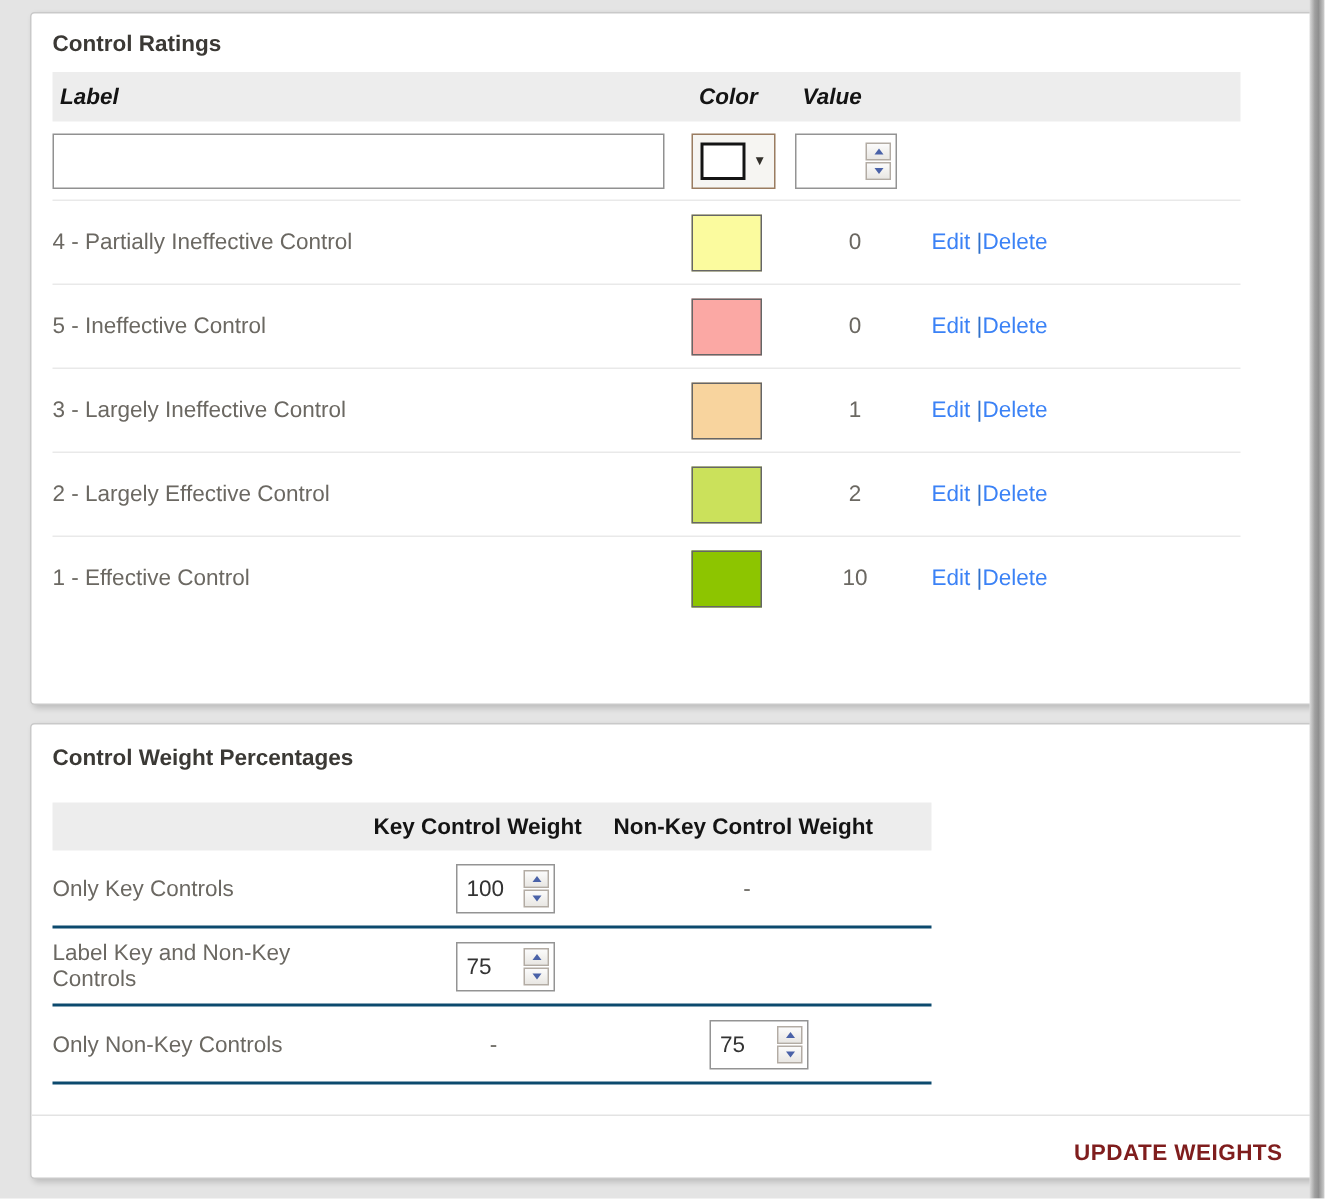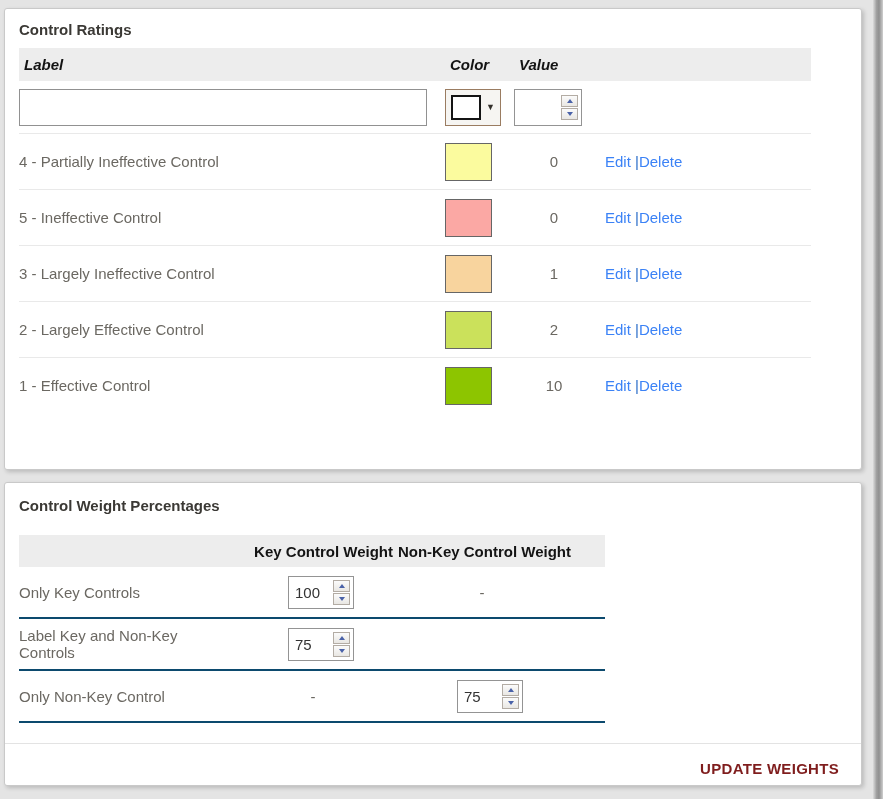--- a/index.html
+++ b/index.html
@@ -6,21 +6,21 @@
   body {
     width:883px; height:799px; overflow:hidden; position:relative;
     background:#e4e4e4;
     font-family:"Liberation Sans", sans-serif; font-size:15px; color:#6b6862;
   }
   .right-strip {
     position:absolute; top:0; right:0; width:10px; height:799px;
     background:linear-gradient(to right,#dcdcdc 0%,#a0a0a0 35%,#8f8f8f 60%,#cfcfcf 100%);
   }
   .panel {
-    position:absolute; left:4px; width:858px; box-sizing:border-box;
+    position:absolute; left:20px; width:858px; box-sizing:border-box;
     background:#ffffff; border:1px solid #c9c9c9; border-radius:3px;
     box-shadow:2px 2px 4px rgba(0,0,0,0.18);
     padding:0 14px;
   }
   #panel-ratings { top:8px; height:462px; }
   #panel-weights { top:482px; height:304px; }
   .panel-title { margin:0; padding:0; font-weight:700; font-size:15px; color:#3b3935; }
   #panel-ratings .panel-title { margin:12px 0 9px 0; line-height:18px; }
   #panel-weights .panel-title { margin:14px 0 20px 0; line-height:18px; }
 
@@ -73,21 +73,21 @@
     padding:0 22px; cursor:pointer; font-family:inherit; white-space:nowrap;
   }
 
   .swatch {
     width:47px; height:38px; box-sizing:border-box; border:1.5px solid #666; background:#fff;
   }
 
   
   .cw-grid { display:grid; grid-template-columns:214px 160px 178px 34px; align-items:center; width:586px; }
   .cw-head { background:#ededed; height:32px; font-weight:700; color:#141414; }
-  .cw-head .hcell { text-align:right; }
+  .cw-head .hcell { text-align:left; }
   .cw-row { height:50px; border-bottom:2px solid #0c4a6e; }
   .cw-row:last-child { border-bottom:none; }
   .cw-cell-center { display:flex; justify-content:center; }
   .dash { text-align:center; }
 
   .cw-footer {
     border-top:1px solid #e3e3e3; margin:20px -14px 0 -14px; height:48px;
     display:flex; align-items:center; justify-content:flex-end; padding-right:22px;
   }
   .update-link { color:#7f1d1d; font-weight:700; font-size:15px; letter-spacing:0.3px; text-decoration:none; cursor:pointer; }
@@ -232,21 +232,21 @@
           <button class="spin-btn">
               <span class="tri-dn"></span>
             </button>
         </span>
       </div>
     </div>
     <div></div>
   </div>
 
   <div class="cw-grid cw-row">
-    <div>Only Non-Key Control</div>
+    <div>Only Non-Key Controls</div>
     <div class="dash">-</div>
     <div class="cw-cell-center">
       <div class="numbox numbox-sm">
         <input type="text" value="75" style="">
         <span class="spinner">
           <button class="spin-btn">
               <span class="tri-up"></span>
             </button>
           <button class="spin-btn">
               <span class="tri-dn"></span>

